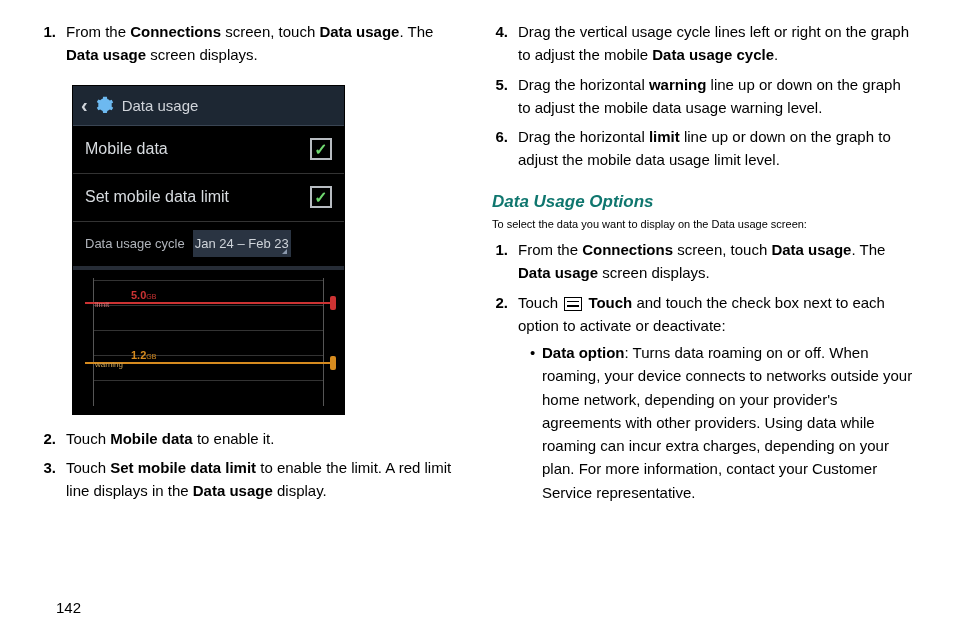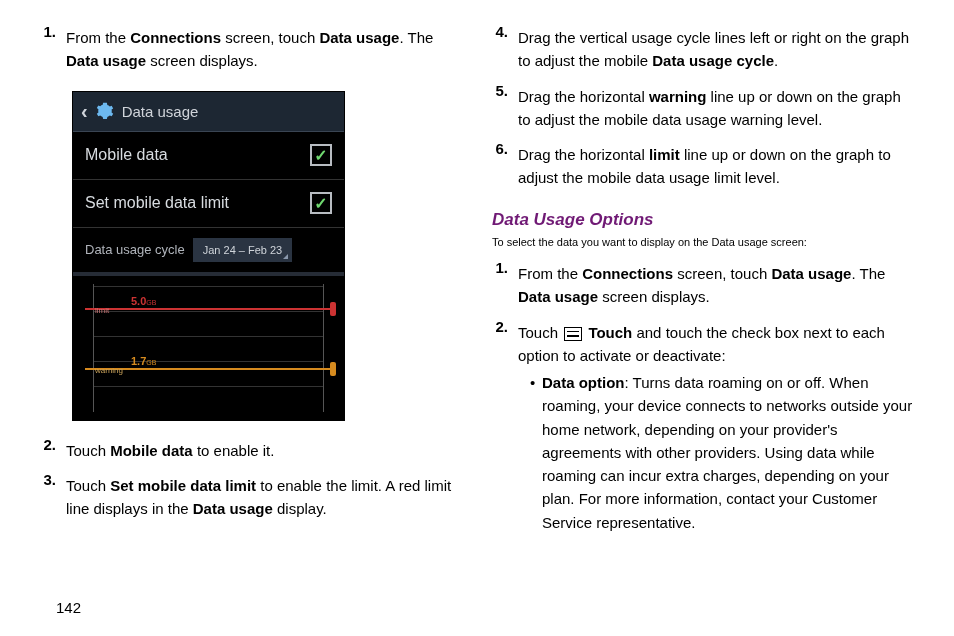--- a/index.html
+++ b/index.html
@@ -29,24 +29,24 @@
     font-size: 15px;
     line-height: 1.55;
   }
   .step .num {
     font-weight: bold;
     min-width: 20px;
     margin-right: 6px;
     text-align: right;
     padding-right: 4px;
   }
-  .step .txt { flex: 1; margin-top: 6px; }
+  .step .txt { flex: 1; }
   .step .txt .b { font-weight: bold; }
   .section-heading {
-    color: #701a75;
+    color: #0f766e;
     font-weight: bold;
     font-style: italic;
     font-size: 17px;
     margin: 14px 0 4px 0;
   }
   .section-intro {
     font-size: 11px;
     line-height: 1.5;
     margin-bottom: 6px;
   }
@@ -144,23 +144,23 @@
     align-items: center;
     padding: 0 12px;
     color: #b0b4bb;
     font-size: 13px;
     gap: 8px;
     background: #000;
   }
   .cycle-button {
     flex: 0 0 auto;
     background: #2a3442;
-    padding: 6px 10px;
+    padding: 6px 2px;
     color: #cfd4da;
-    font-size: 11px;
+    font-size: 13px;
     position: relative;
   }
   .cycle-button::after {
     content: '';
     position: absolute;
     right: 4px; bottom: 3px;
     width: 0; height: 0;
     border-left: 5px solid transparent;
     border-bottom: 5px solid #8a98ac;
   }
@@ -253,21 +253,21 @@
 
       <div class="hline-red" style="top:32px"></div>
       <div class="handle" style="top:26px; right:8px; background:#cc3333"></div>
       <div class="line-label" style="top:20px; left:22px; color:#cc3333">
         <span class="num2">5.0</span><span style="font-size:7px">GB</span><br><span style="color:#c77">limit</span>
       </div>
 
       <div class="hline-orange" style="top:92px"></div>
       <div class="handle" style="top:86px; right:8px; background:#d68b1f"></div>
       <div class="line-label" style="top:80px; left:22px; color:#d68b1f">
-        <span class="num2">1.7</span><span style="font-size:7px">GB</span><br><span style="color:#c9a25a">warning</span>
+        <span class="num2">1.2</span><span style="font-size:7px">GB</span><br><span style="color:#c9a25a">warning</span>
       </div>
     </div>
   </div>
 
   <ol class="steps">
     <li class="step">
       <span class="num">2.</span>
       <span class="txt">
         <span>Touch </span><span class="b">Mobile data</span><span> to enable it.</span>
       </span>

